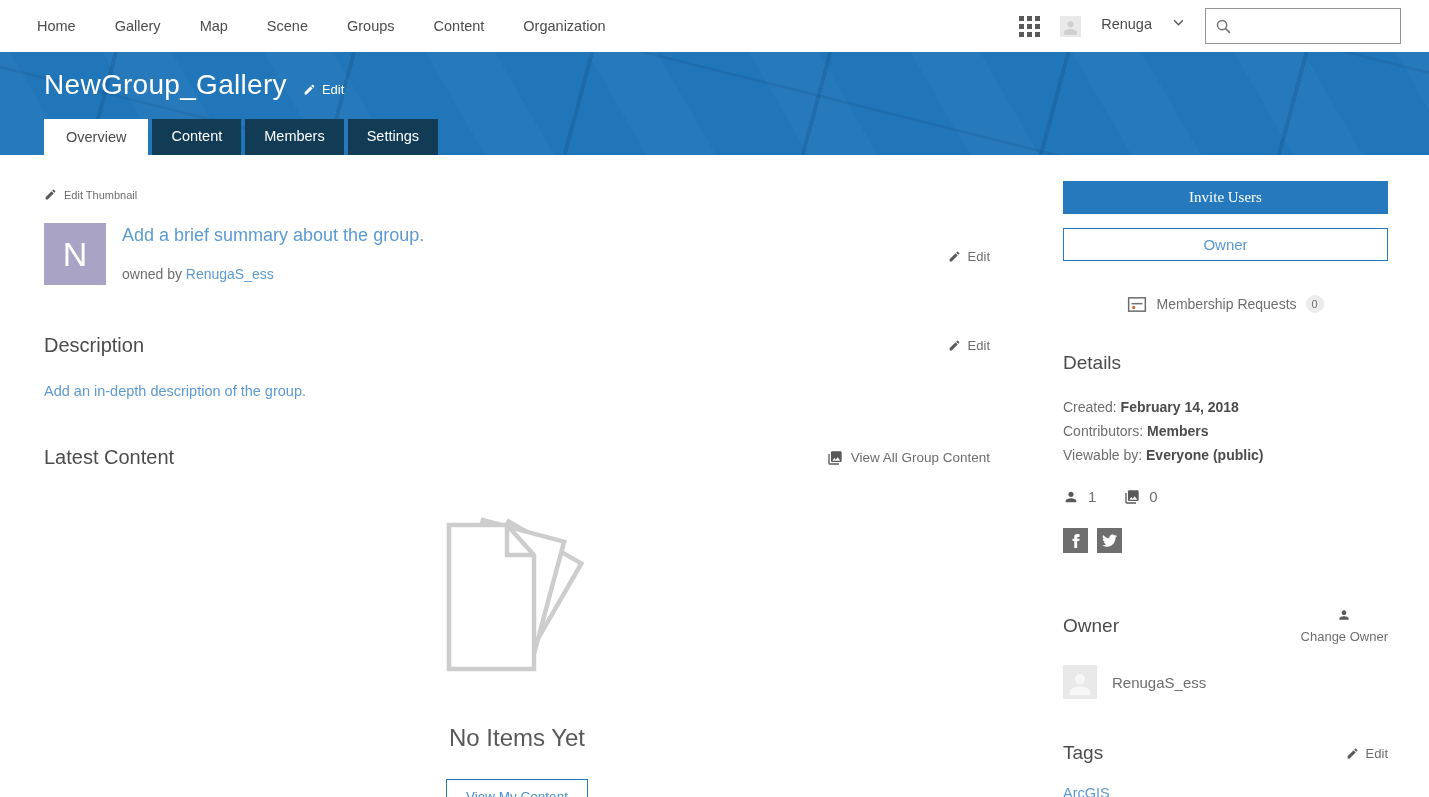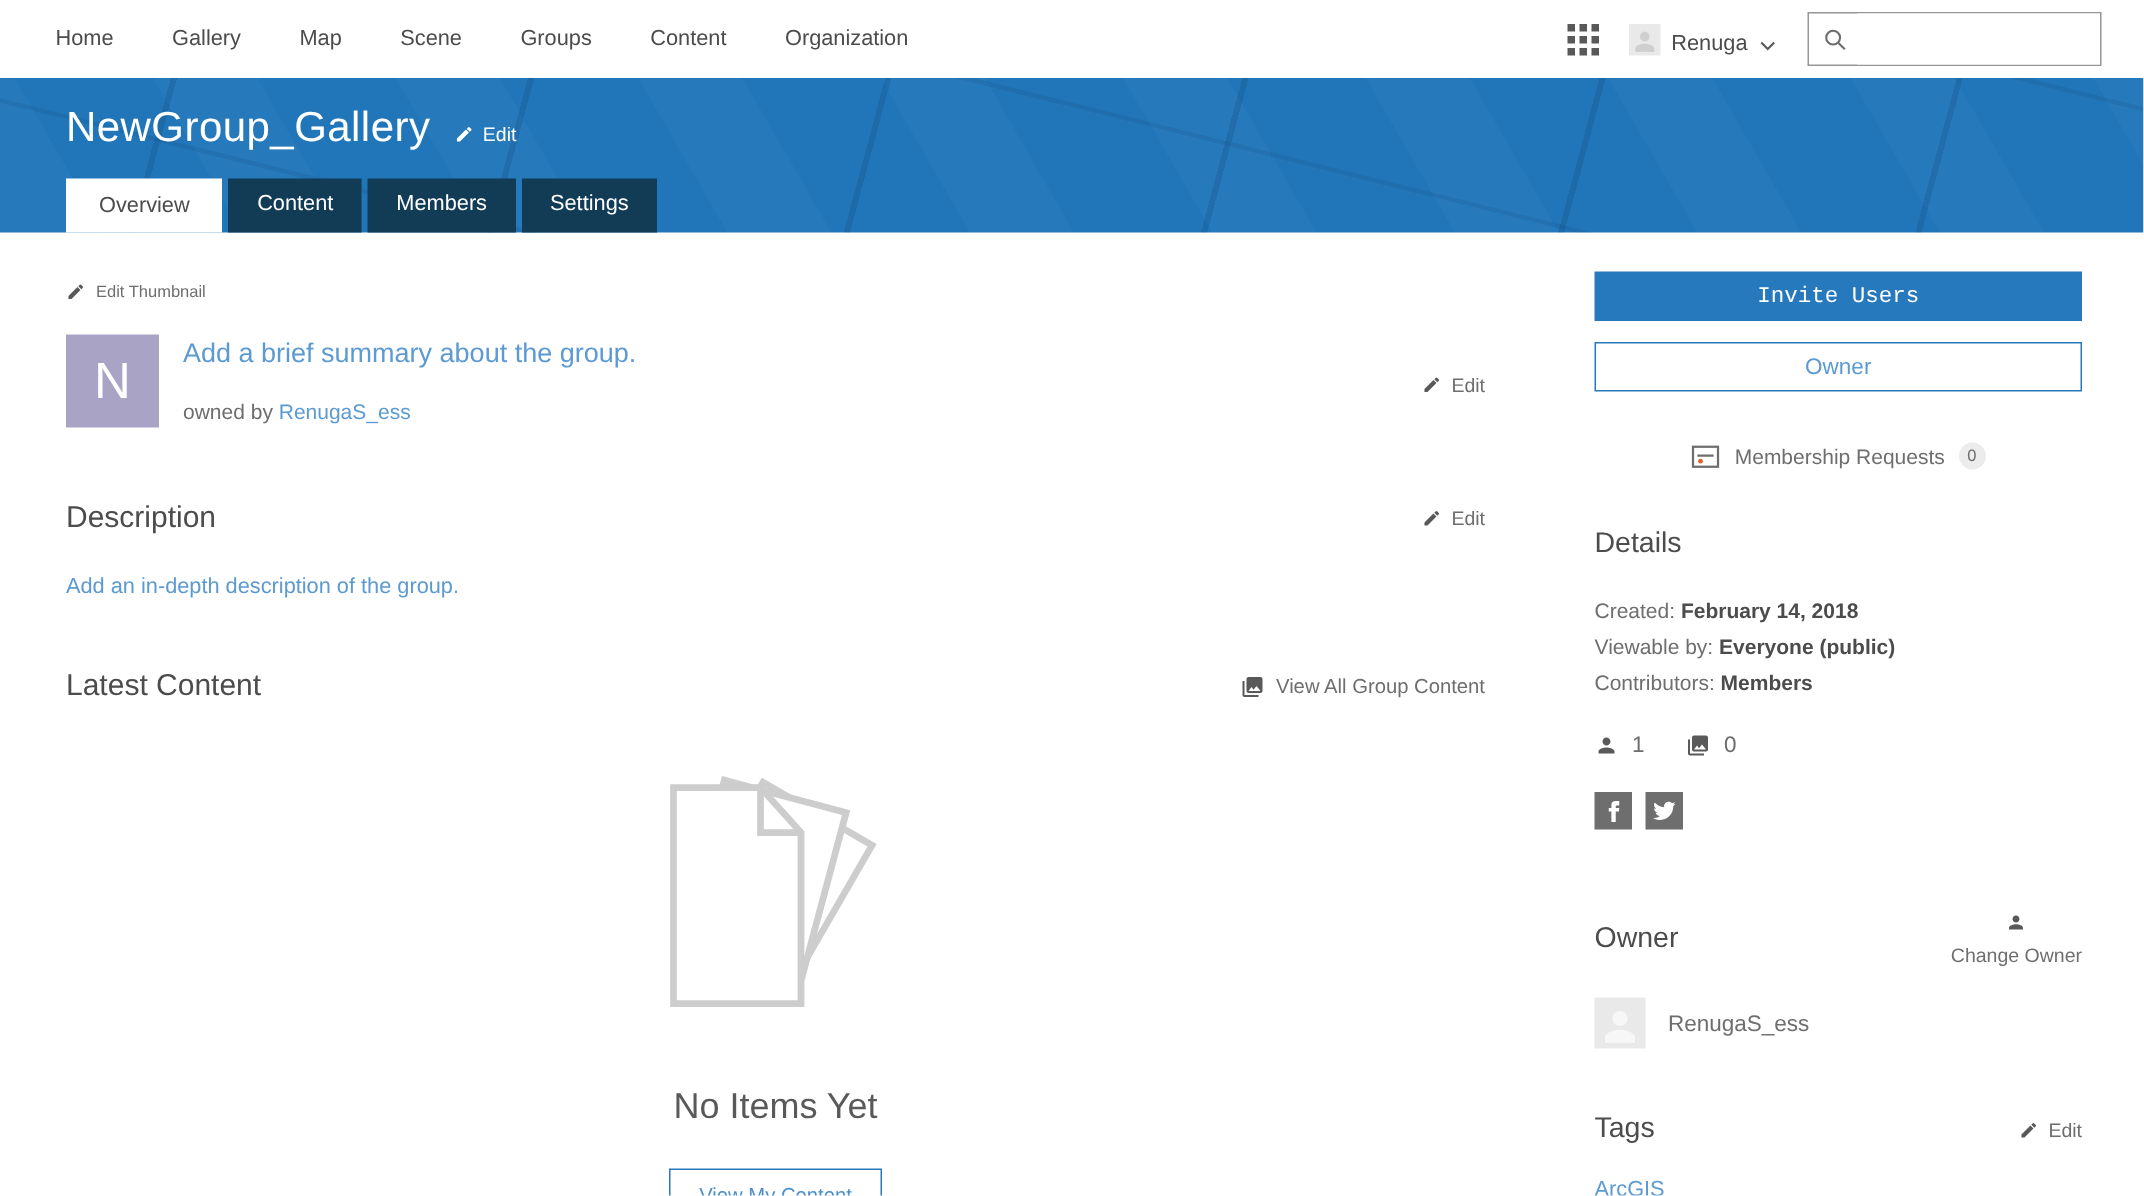--- a/index.html
+++ b/index.html
@@ -20,21 +20,21 @@
   }
   .nav-links { display: flex; gap: 39px; }
   .nav-links a {
     color: #4c4c4c; text-decoration: none; font-size: 14.5px; cursor: pointer;
   }
   .topnav-right { margin-left: auto; display: flex; align-items: center; gap: 20px; }
   .grid-icon {
     display: grid; grid-template-columns: repeat(3, 5px); grid-gap: 3px; cursor: pointer;
   }
   .grid-icon span { width: 5px; height: 5px; background: #595959; }
-  .user-menu { display: flex; align-items: flex-end; gap: 7px; cursor: pointer; }
+  .user-menu { display: flex; align-items: flex-start; gap: 20px; cursor: pointer; }
   .mini-avatar {
     width: 21px; height: 21px; background: #e9e9e9; display: flex;
     align-items: flex-end; justify-content: center; overflow: hidden;
   }
   .user-name { font-size: 14.5px; color: #4c4c4c; }
   .search-box {
     width: 196px; height: 36px; border: 1px solid #969696;
     display: flex; align-items: center; padding-left: 9px; background: #fff;
   }
   .search-box input {
@@ -100,21 +100,21 @@
   .empty-title { font-size: 24px; color: #595959; font-weight: 400; margin-top: 36px; }
   .view-my-content {
     margin-top: 27px; background: #fff; border: 1px solid #2779bd;
     color: #4a8fcb; font-size: 13.5px; padding: 9px 19px; cursor: pointer;
     font-family: "Liberation Sans", sans-serif;
   }
   
   .btn-primary {
     margin-top: 26px; width: 100%; height: 33px; background: #2779bd;
     border: none; color: #fff; font-size: 15px; cursor: pointer;
-    font-family: Liberation Mono, monospace;
+    font-family: Liberation Serif, serif;
   }
   .btn-secondary {
     margin-top: 14px; width: 100%; height: 33px; background: #fff;
     border: 1px solid #2779bd; color: #5c9ad2; font-size: 15px; cursor: pointer;
     font-family: "Liberation Sans", sans-serif;
   }
   .membership-row {
     margin-top: 34px; display: flex; align-items: center; justify-content: center;
     gap: 9px; color: #6e6e6e; font-size: 14px; cursor: pointer;
   }
@@ -292,22 +292,22 @@
         <circle cx="8" cy="13.5" r="1.9" fill="#d9622b"></circle>
       </svg>
       <span>Membership Requests</span>
       <span class="badge">0</span>
     </div>
 
     <div class="details-section">
       <h3 class="side-heading">Details</h3>
       <div class="details-rows">
         <div><span>Created: </span><b>February 14, 2018</b></div>
+        <div><span>Contributors: </span><b>Members</b></div>
         <div><span>Viewable by: </span><b>Everyone (public)</b></div>
-        <div><span>Contributors: </span><b>Members</b></div>
       </div>
       <div class="counts-row">
         <span class="count-item">
           <svg width="16" height="16" viewBox="0 0 24 24">
               <path fill="#595959" d="M12 12c2.21 0 4-1.79 4-4s-1.79-4-4-4-4 1.79-4 4 1.79 4 4 4zm0 2c-2.67 0-8 1.34-8 4v2h16v-2c0-2.66-5.33-4-8-4z"></path>
             </svg>
           <span>1</span>
         </span>
         <span class="count-item">
           <svg width="16" height="16" viewBox="0 0 24 24">

